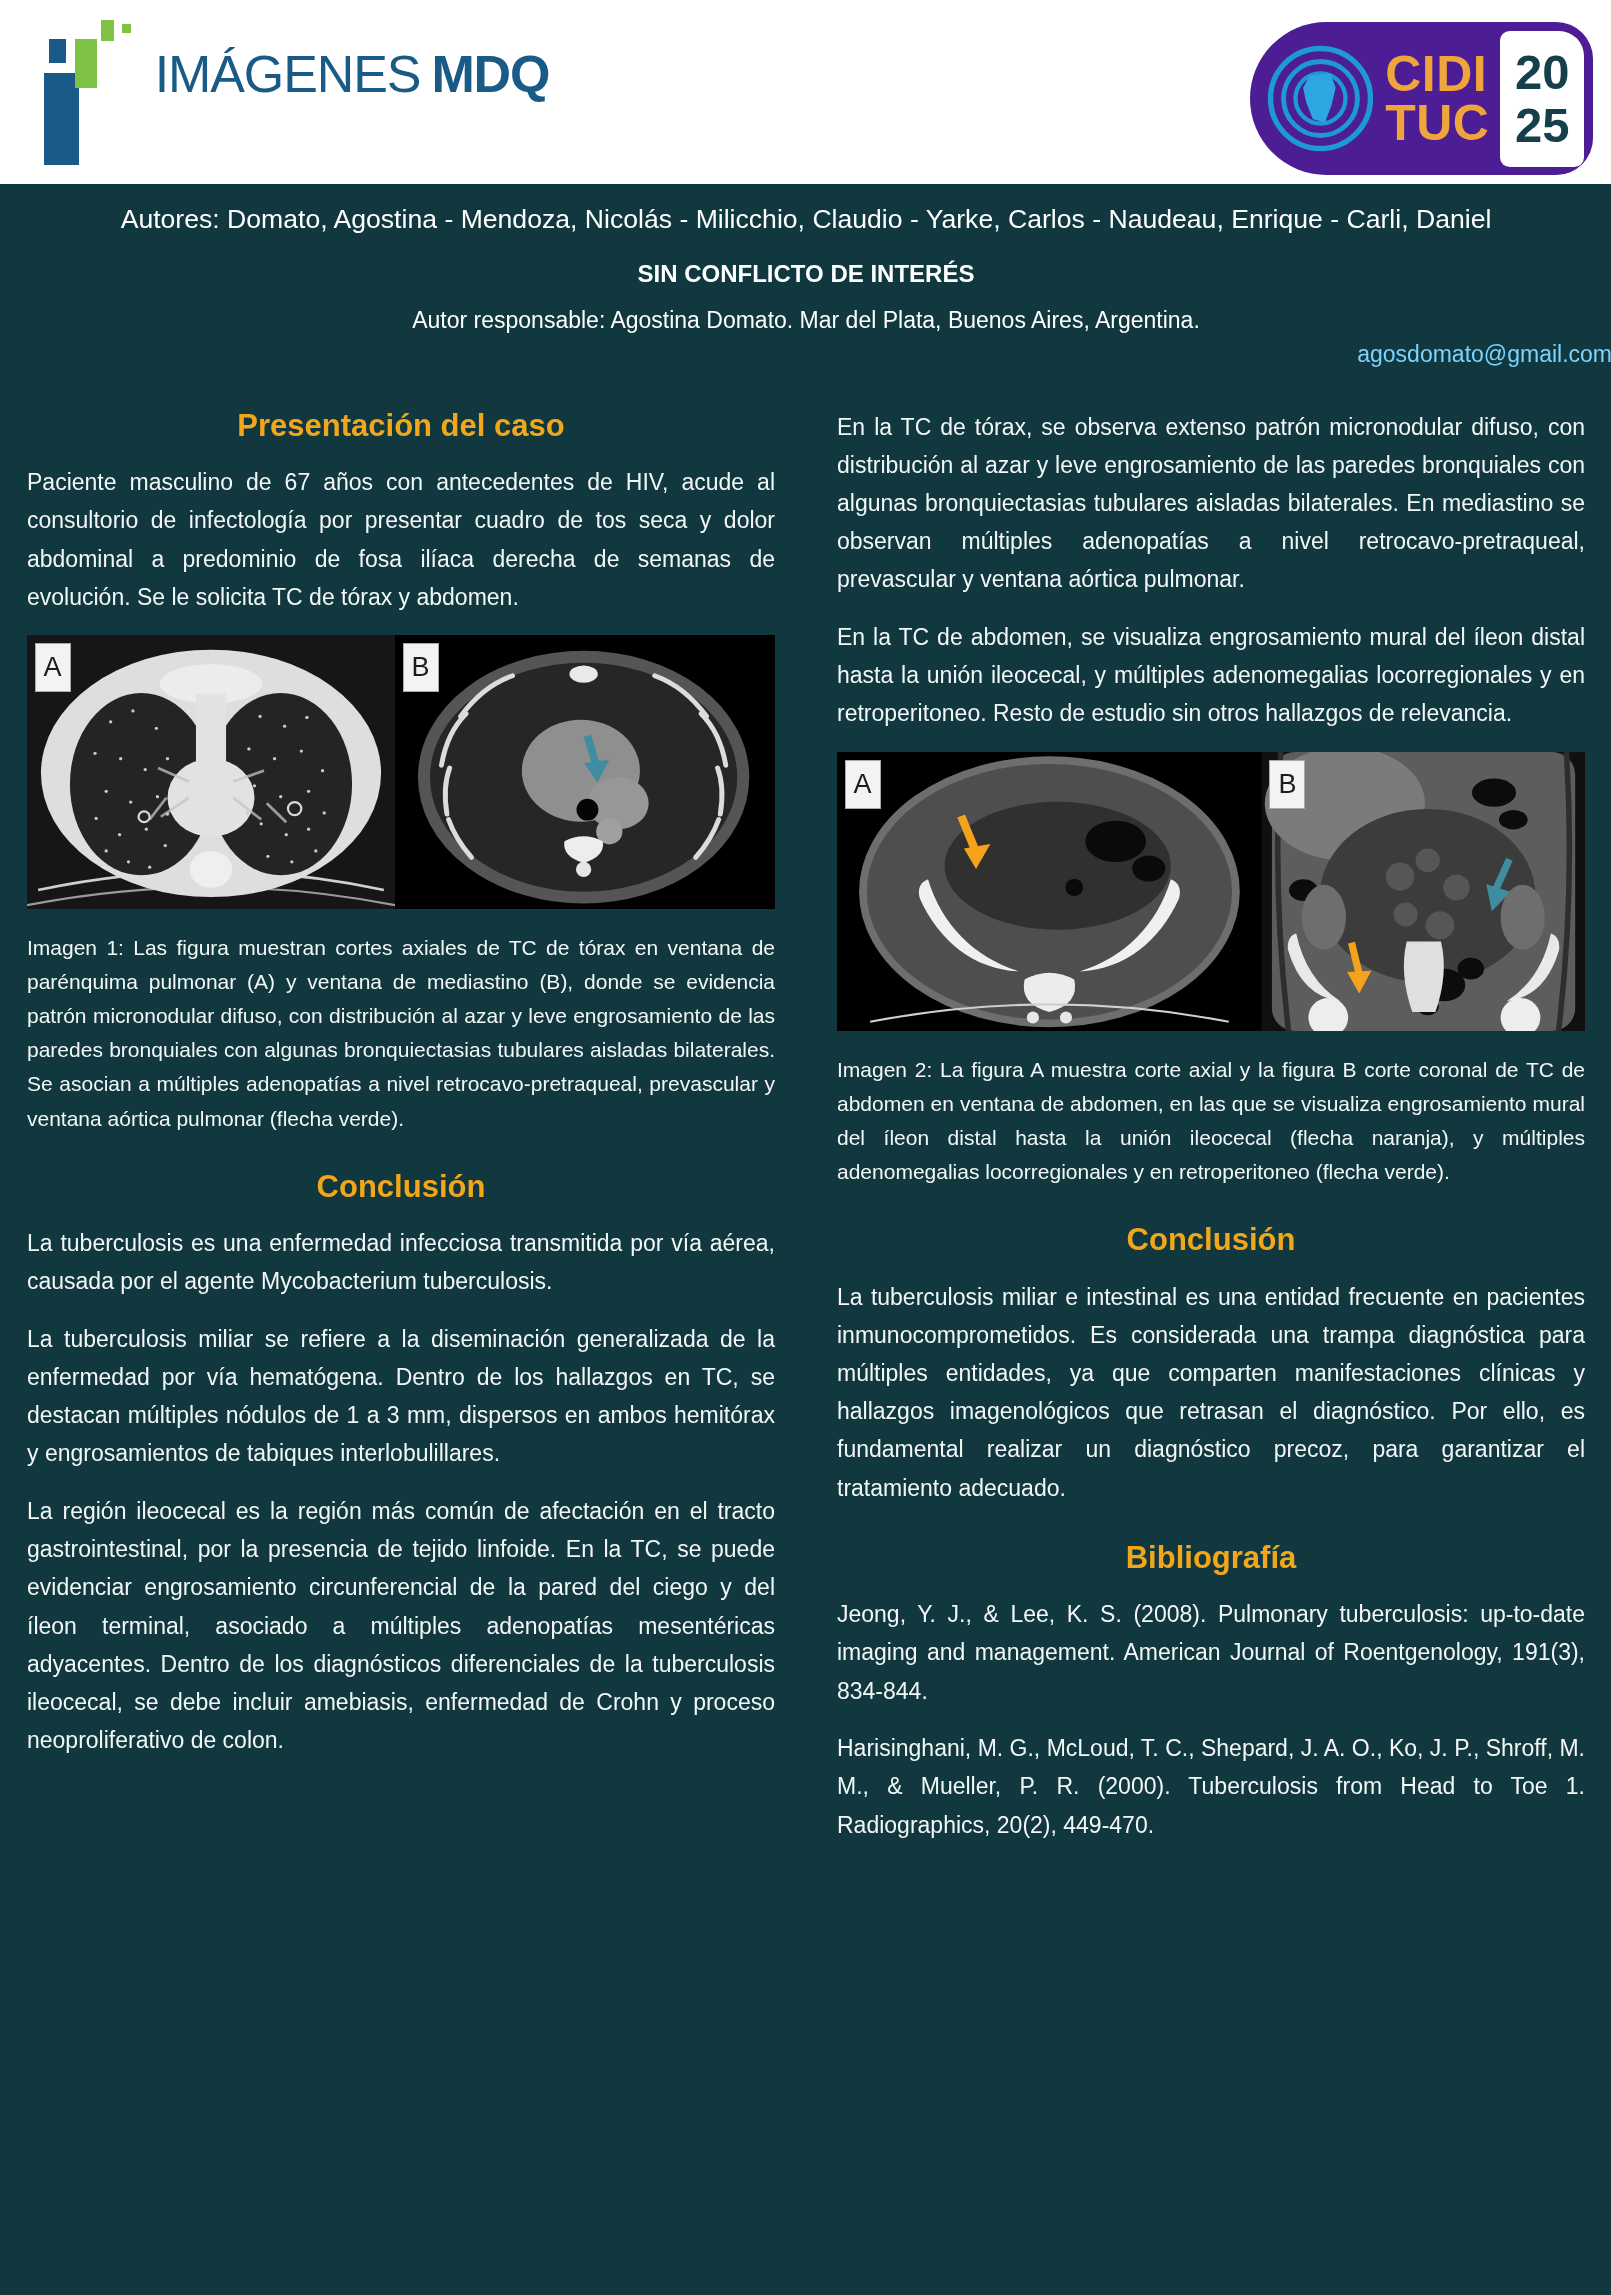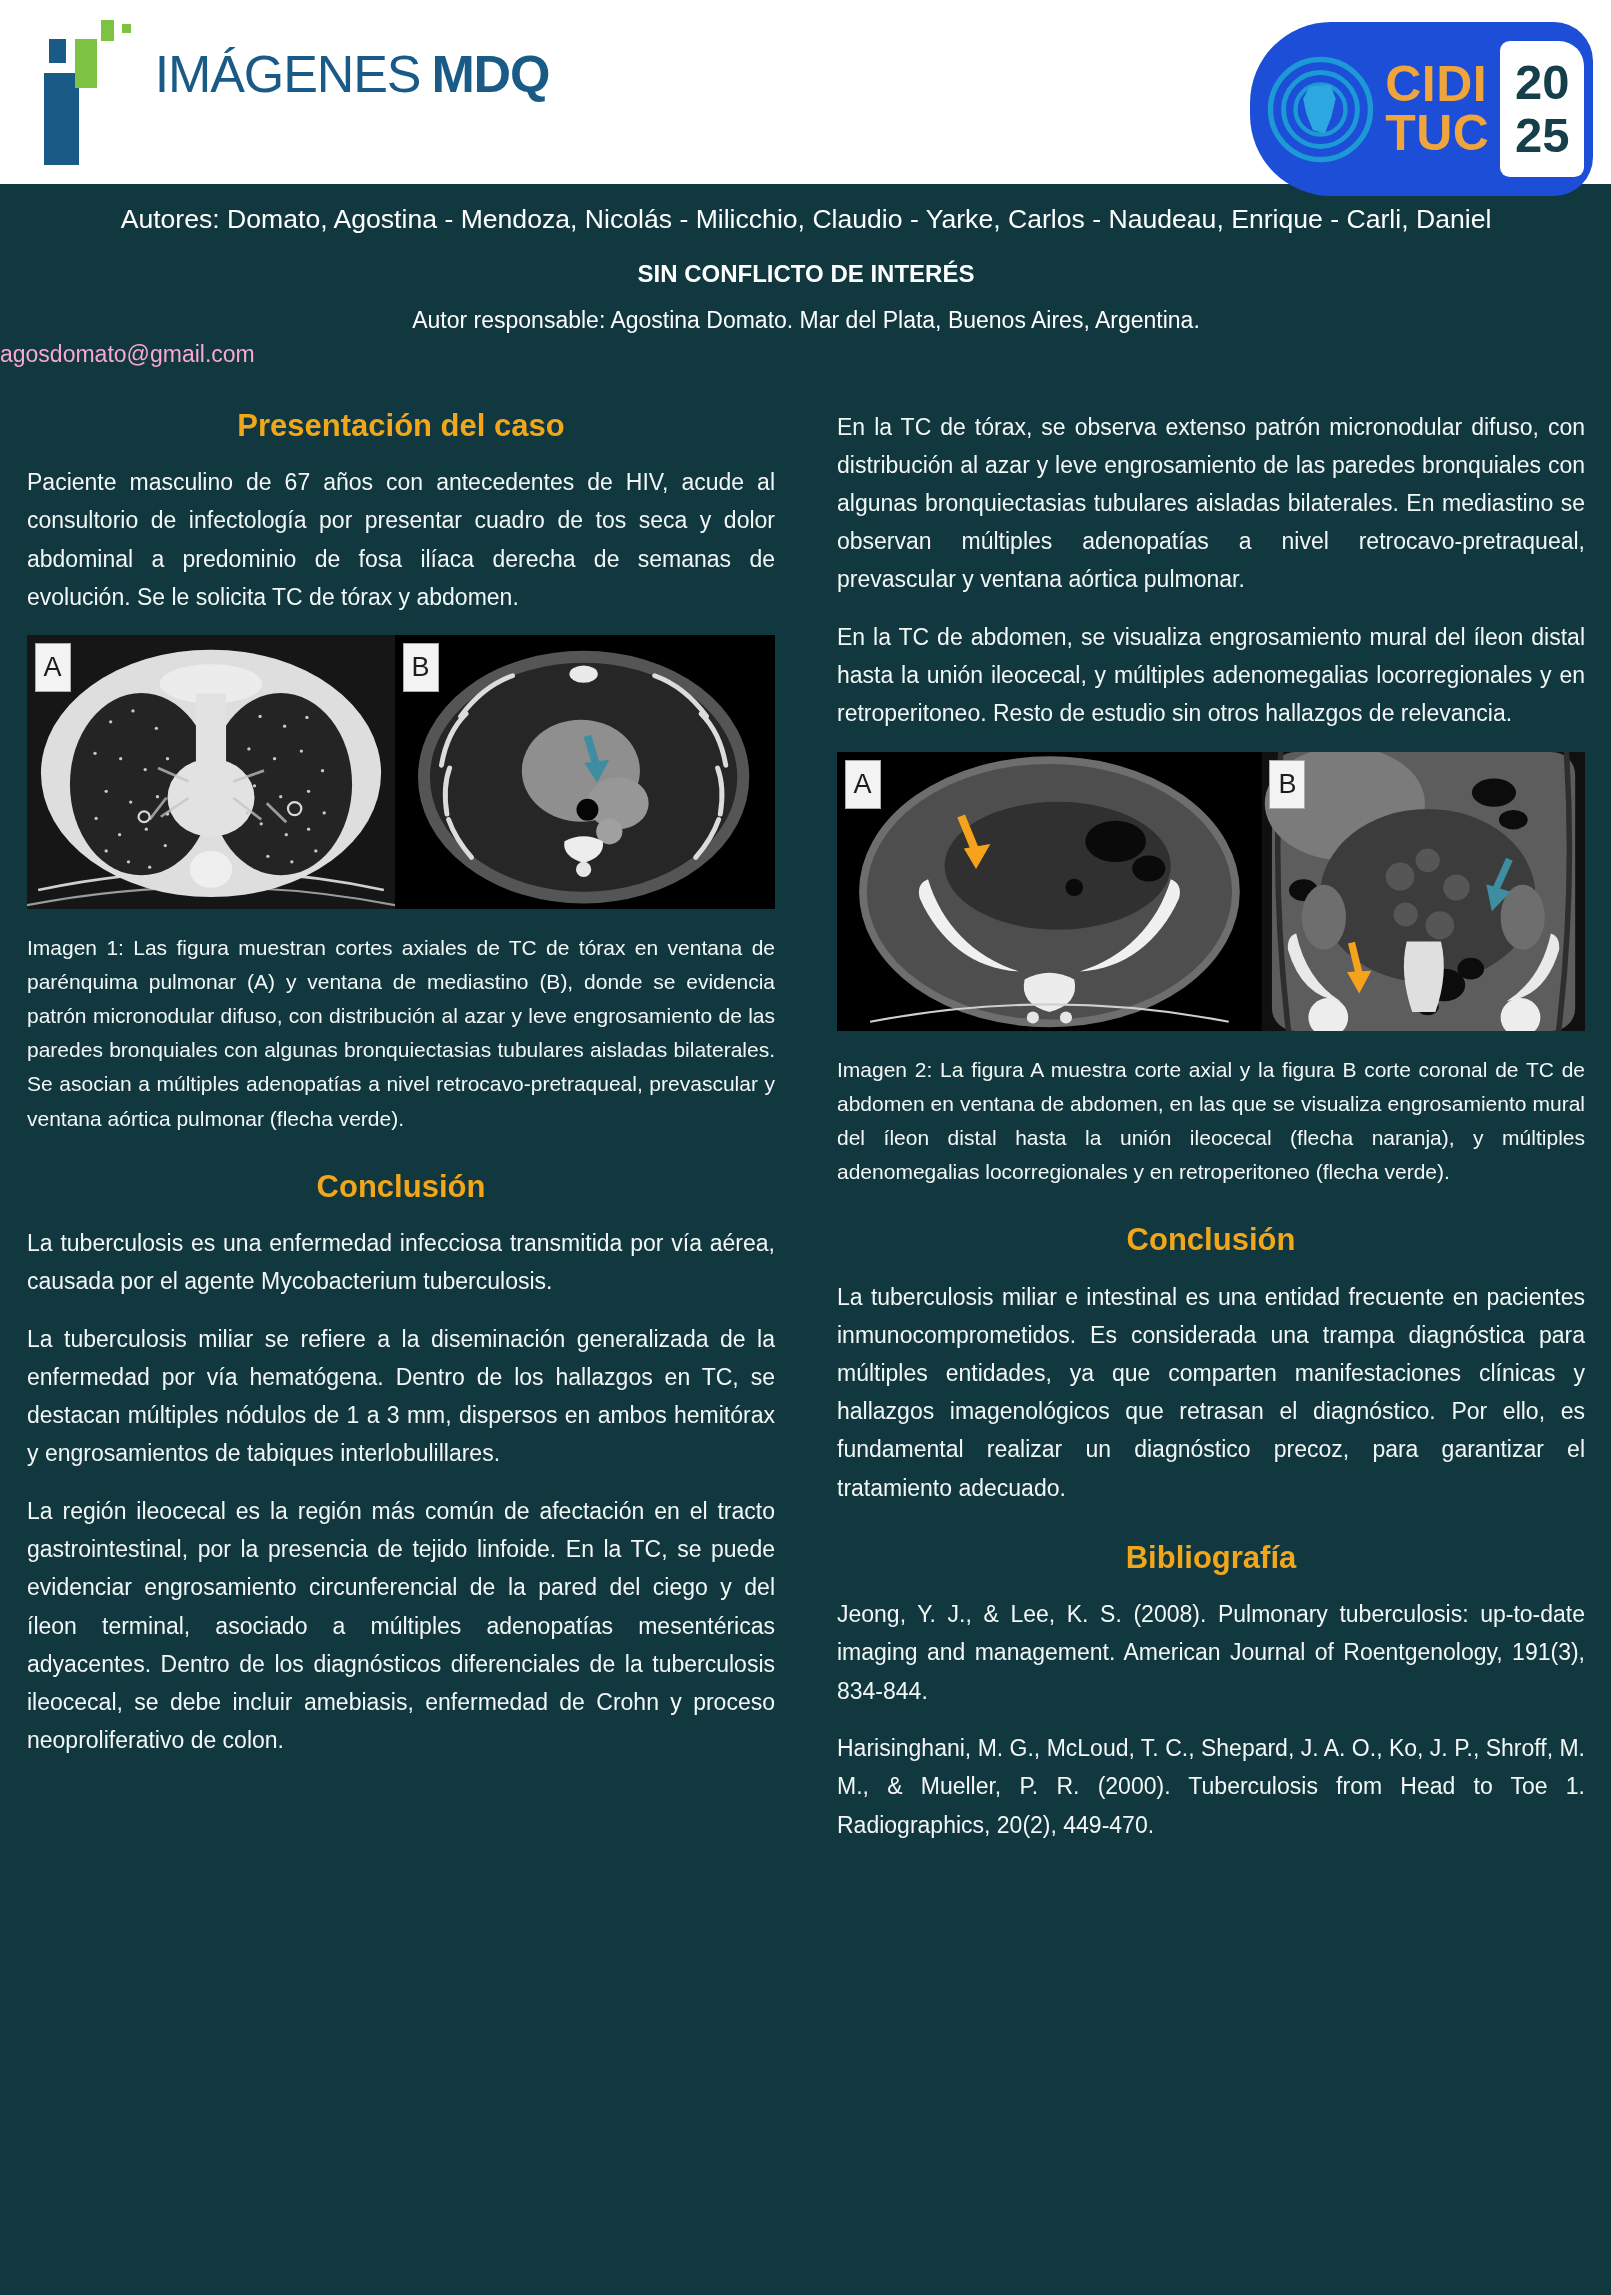--- a/index.html
+++ b/index.html
@@ -14,34 +14,34 @@
   .header{position:relative;height:184px;background:#ffffff;}
   .logo-left{position:absolute;left:44px;top:14px;height:156px;display:flex;align-items:center;}
   .logo-mark{position:relative;width:102px;height:156px;}
   .logo-mark .bar{position:absolute;left:0;bottom:5.4px;width:35px;height:92px;background:#1a5a86;}
   .logo-mark .sq-blue{position:absolute;left:5.4px;bottom:107px;width:16.3px;height:24px;background:#1a5a86;}
   .logo-mark .sq-g1{position:absolute;left:31px;bottom:82px;width:22px;height:49px;background:#7dc242;}
   .logo-mark .sq-g2{position:absolute;left:57px;bottom:129px;width:13px;height:20.6px;background:#7dc242;}
   .logo-mark .sq-g3{position:absolute;left:78px;bottom:137px;width:9.2px;height:9.2px;background:#7dc242;}
   .logo-text{font-size:52px;color:#1a5a86;letter-spacing:-1.1px;margin-left:8.7px;padding-bottom:36px;font-weight:500;white-space:nowrap;}
   .logo-text b{font-weight:800;margin-left:11px;}
-  .logo-right{position:absolute;right:19.5px;top:22px;width:343px;height:174px;background:#1d4ed8;
+  .logo-right{position:absolute;right:19.5px;top:22px;width:343px;height:153px;background:#4c1d95;
     border-radius:81px 39px 39px 81px;display:flex;align-items:center;}
   .badge-rings{width:113px;height:113px;margin-left:14px;flex:0 0 auto;}
   .badge-words{margin-left:8.7px;color:#f0a43c;font-weight:800;font-size:50px;line-height:0.98;letter-spacing:0.5px;}
   .badge-year{margin-left:11px;margin-right:8.7px;width:91px;height:136px;background:#ffffff;
     border-radius:9.8px 25px 9.8px 9.8px;color:#15404b;font-weight:800;font-size:49px;line-height:1.08;
     display:flex;flex-direction:column;align-items:center;justify-content:center;}
   
   .title{margin:27px auto 0;max-width:1529px;text-align:center;color:#f2a71b;
     font-size:38px;font-weight:700;line-height:1.32;}
   .authors{margin:17.4px auto 0;max-width:1518px;text-align:center;color:#ffffff;font-size:26.6px;line-height:1.42;}
   .conflict{margin-top:20.6px;text-align:center;color:#ffffff;font-size:24px;font-weight:700;}
   .responsible{margin-top:19.5px;text-align:center;color:#ffffff;font-size:23px;}
-  .email{margin-top:6.5px;text-align:left;color:#f9a8d4;font-size:23px;}
+  .email{margin-top:6.5px;text-align:right;color:#7dd3fc;font-size:23px;}
   
   .columns{display:grid;grid-template-columns:1fr 1fr;column-gap:62px;padding:0 27px;margin-top:40px;}
   h2.section{color:#f2a71b;font-size:31px;font-weight:700;text-align:center;margin:0 0 19.5px;}
   h2.gap{margin-top:33px;}
   p.body{color:#f4f7f7;font-size:23px;line-height:1.66;text-align:justify;margin:0 0 19.5px;}
   
   .fig{position:relative;display:flex;margin-top:11px;}
   .fig1{height:274px;}
   .fig2{height:279px;}
   .panel{position:relative;height:100%;}

